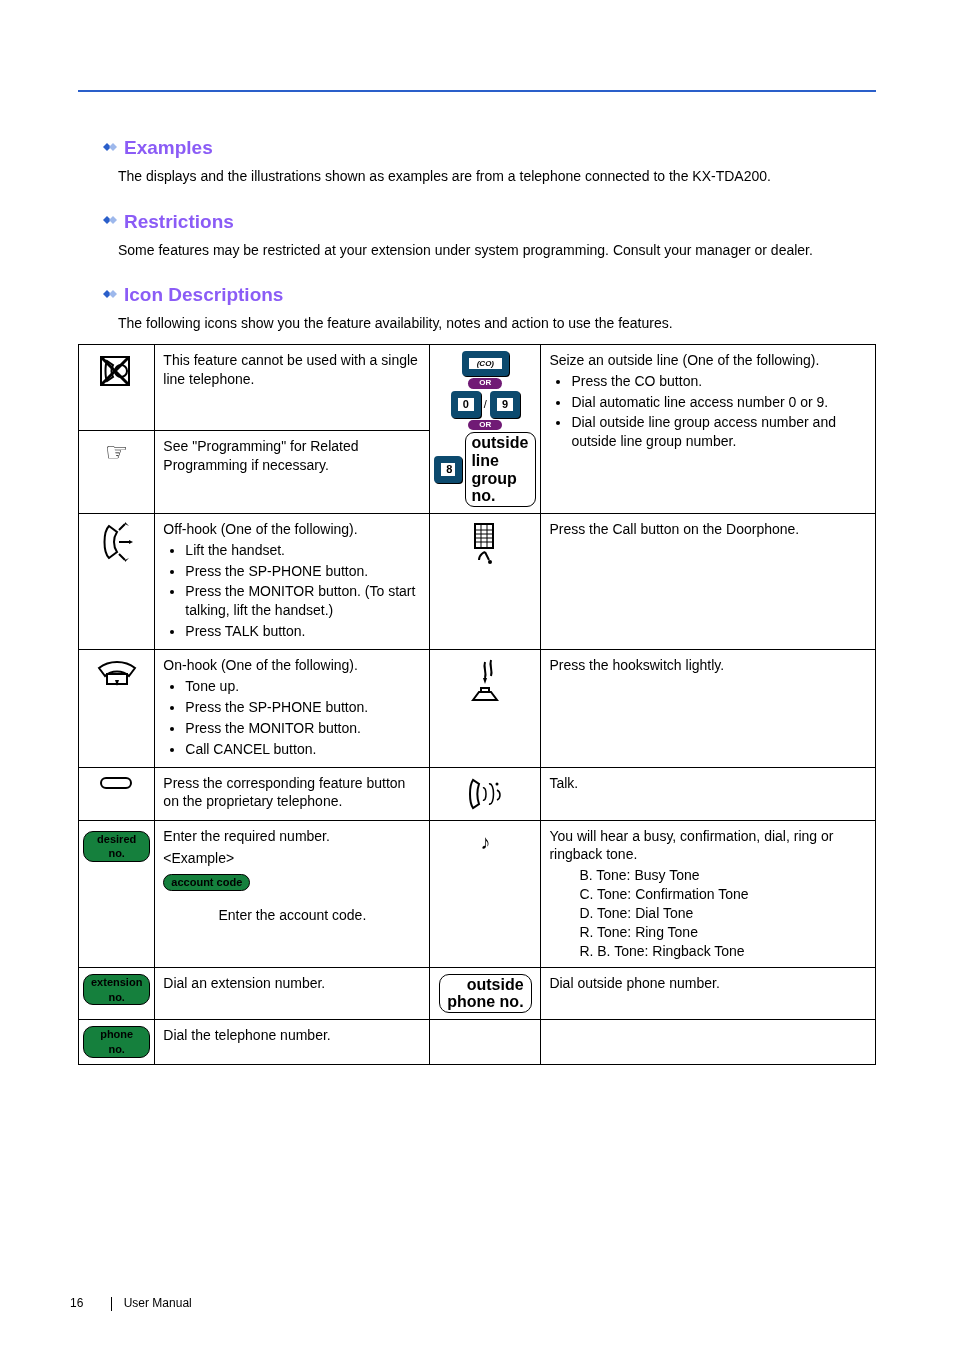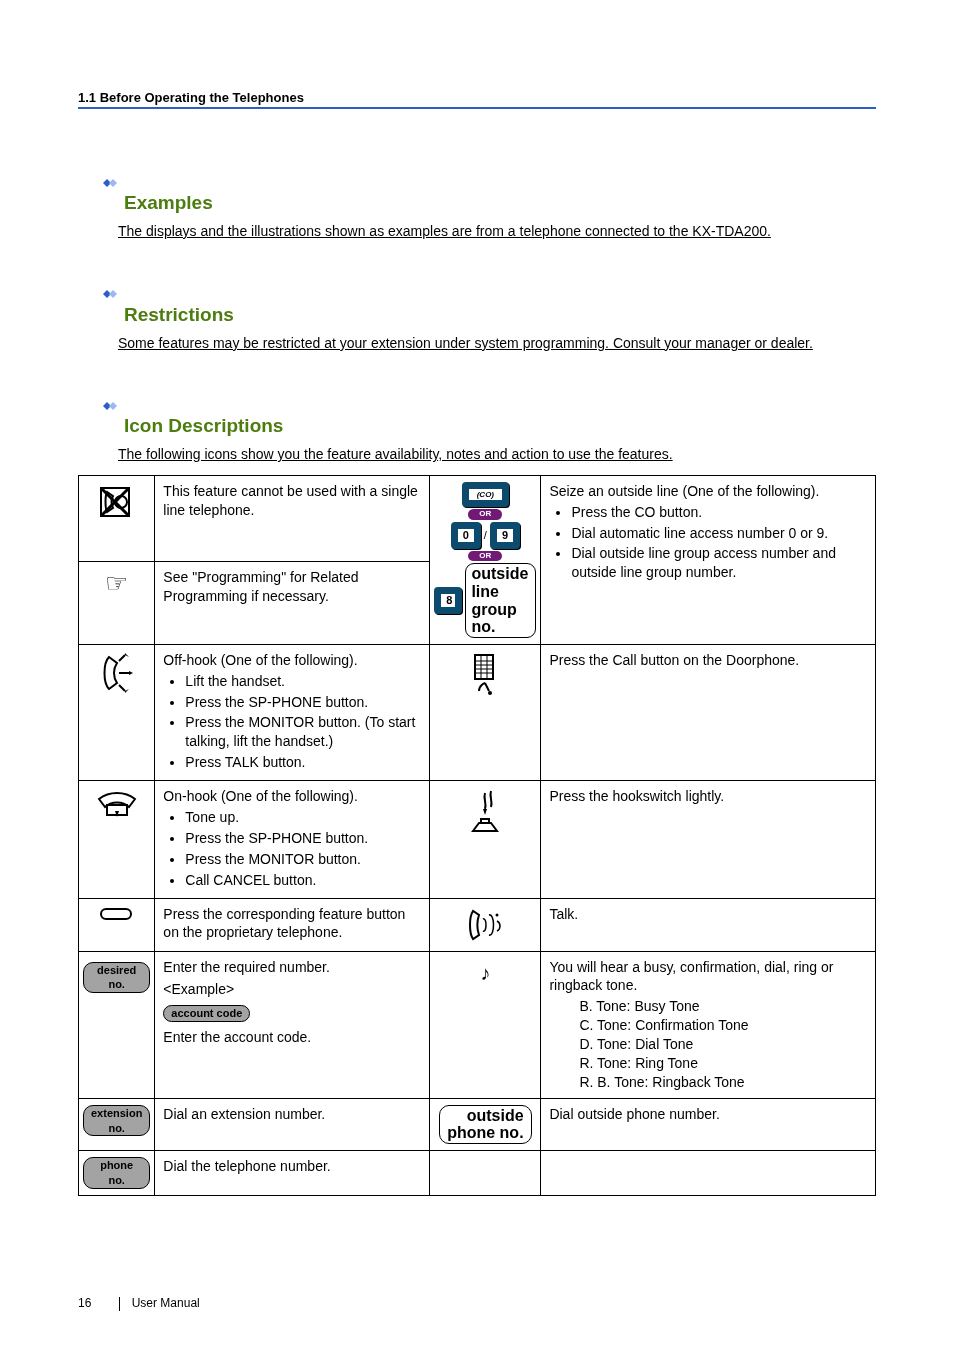--- a/index.html
+++ b/index.html
@@ -26,30 +26,28 @@
   .section-heading {
     display: flex;
     align-items: center;
     gap: 6px;
     margin-bottom: 8px;
   }
   .section-heading .bullet {
     display: inline-block;
   }
   .section-heading h2 {
-    color: #4d7c0f;
+    color: #8b5cf6;
     font-size: 19px;
     font-weight: bold;
-    margin-top: 38px;
   }
   .section-body {
     margin-left: 40px;
     margin-bottom: 24px;
     line-height: 1.4;
-    text-decoration: underline;
   }
   table.icon-table {
     border-collapse: collapse;
     width: 100%;
     margin-top: 10px;
     margin-left: 0px;
   }
   table.icon-table td {
     border: 1px solid #000;
     vertical-align: top;
@@ -77,21 +75,21 @@
     margin-bottom: 2px;
   }
   .capsule {
     display: inline-block;
     border: 1px solid #000;
     border-radius: 10px;
     padding: 0px 7px;
     font-size: 11px;
     font-weight: bold;
     line-height: 1.35;
-    background: #a3a3a3;
+    background: #15803d;
   }
   .key-btn {
     display: inline-block;
     border: 7px solid #0c4a6e;
     border-radius: 4px;
     padding: 0 5px;
     font-size: 11px;
     font-weight: bold;
     line-height: 1.2;
     background: #fff;
@@ -128,41 +126,40 @@
     font-size: 11px;
   }
   .seize-row {
     display: flex;
     align-items: center;
     gap: 3px;
   }
   .footer {
     position: absolute;
     bottom: 40px;
-    left: 78px;
+    left: 70px;
     font-size: 12px;
   }
   .footer .page-num {
     display: inline-block;
     width: 30px;
   }
   .footer .sep {
     display: inline-block;
     border-left: 1px solid #000;
     height: 14px;
     vertical-align: middle;
     margin: 0 8px;
   }
   .icon-svg { display: block; margin: 0 auto; }
 </style>
 </head>
 <body>
 
 <div>
-  <div class="header-title">1.1 Before Operating the Telephones</div>
   <hr class="header-rule">
 </div>
 
 <div class="section-heading" style="margin-left:20px;">
   <span class="bullet">
     <svg width="20" height="14" viewBox="0 0 20 14">
         <polygon points="5,7 9,3 13,7 9,11" fill="#2a5fca"></polygon>
         <polygon points="11,7 15,3 19,7 15,11" fill="#9db8ec"></polygon>
       </svg>
   </span>
@@ -323,21 +320,21 @@
   </tr>
 
   <tr>
     <td class="icon-cell" style="vertical-align:top; padding-top:10px;">
       <span class="capsule">desired no.</span>
     </td>
     <td class="desc-cell">
       <div>Enter the required number.</div>
       <div style="margin:4px 0;">&lt;Example&gt;</div>
       <span class="capsule">account code</span>
-      <div style="margin-top:6px;">Enter the account code.</div>
+      <div style="margin-top:15px;text-align:center;">Enter the account code.</div>
     </td>
     <td class="icon-cell" style="vertical-align:top; padding-top:10px; font-size:20px;">♪</td>
     <td class="desc-cell-right">
       <div>You will hear a busy, confirmation, dial, ring or ringback tone.</div>
       <div style="padding-left:30px; margin-top:2px;">
         <div>B. Tone: Busy Tone</div>
         <div>C. Tone: Confirmation Tone</div>
         <div>D. Tone: Dial Tone</div>
         <div>R. Tone: Ring Tone</div>
         <div>R. B. Tone: Ringback Tone</div>

